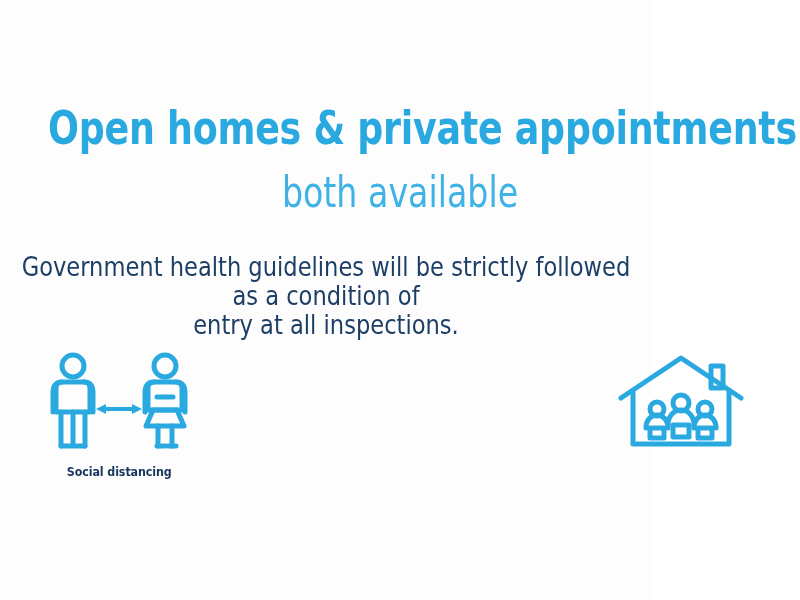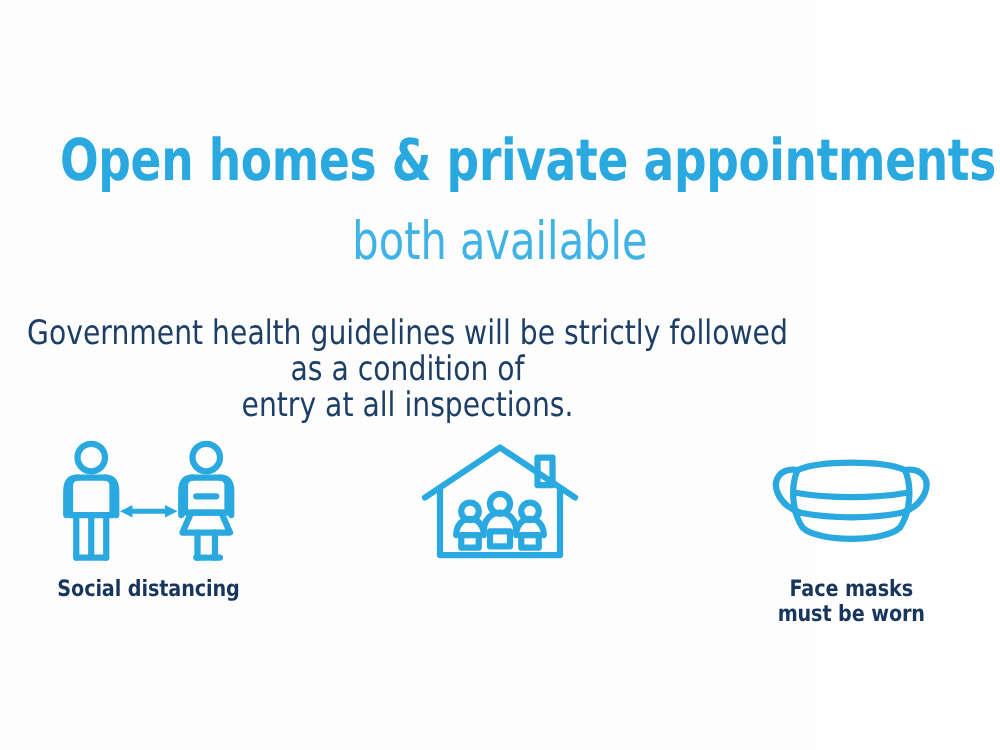--- a/index.html
+++ b/index.html
@@ -93,21 +93,21 @@
     display: flex;
     align-items: flex-end;
     justify-content: center;
   }
   .icon-caption {
     margin-top: 10px;
     text-align: center;
     color: #17355d;
     font-family: "DejaVu Sans Condensed", "Liberation Sans Narrow", "Liberation Sans", sans-serif;
     font-weight: 700;
-    font-size: 18px;
+    font-size: 13px;
     line-height: 20px;
     letter-spacing: -0.1px;
   }
   .icon-caption span { display: block; transform: scaleX(0.95); }
   svg { display: block; }
 </style>
 </head>
 <body>
 
 <div id="poster">
@@ -173,34 +173,15 @@
           <path d="M56 73 h16 v12 h-16 z"></path>
 
           <circle cx="88" cy="57" r="7"></circle>
           <path d="M77 76 c0 -8 5 -13 11 -13 c6 0 11 5 11 13"></path>
           <path d="M81 76 h14 v10 h-14 z"></path>
         </svg>
       </div>
     </div>
 
 
-    <div class="icon-cell">
-      <div class="icon-art">
-        <svg width="130" height="100" viewBox="0 0 130 100" fill="none" stroke="#29a9e0" stroke-width="5" stroke-linecap="round" stroke-linejoin="round">
-
-          <path d="M22 24 C8 22 2 32 6 42 C9 50 17 56 24 58"></path>
-
-          <path d="M108 24 C122 22 128 32 124 42 C121 50 113 56 106 58"></path>
-
-          <path d="M22 24 C40 16 90 16 108 24 C114 38 112 58 104 70 C92 82 38 82 26 70 C18 58 16 38 22 24 z"></path>
-
-          <path d="M19 42 C48 47 82 47 111 42"></path>
-          <path d="M23 58 C50 63 80 63 107 58"></path>
-        </svg>
-      </div>
-      <div class="icon-caption">
-        <span>Face masks</span>
-        <span>must be worn</span>
-      </div>
-    </div>
 
   </div>
 </div>
 
 </body></html>

